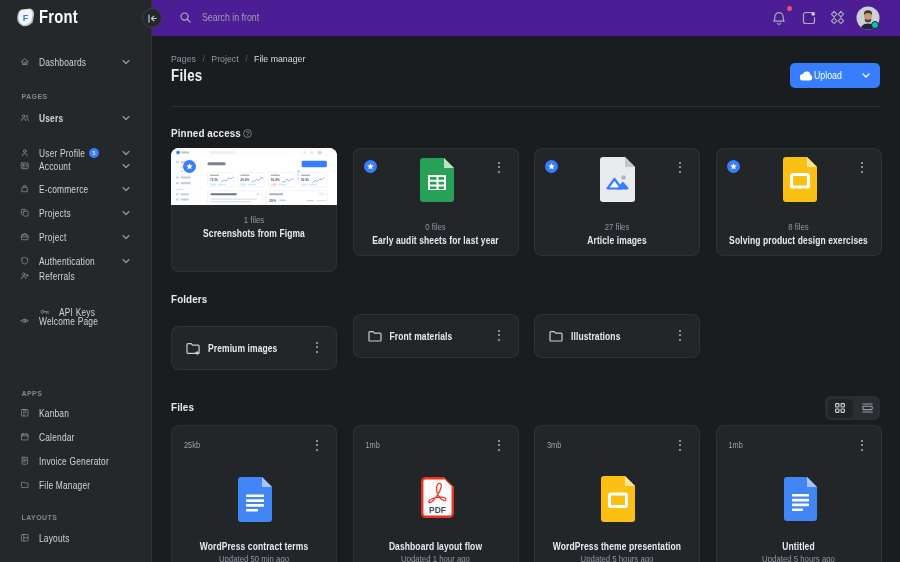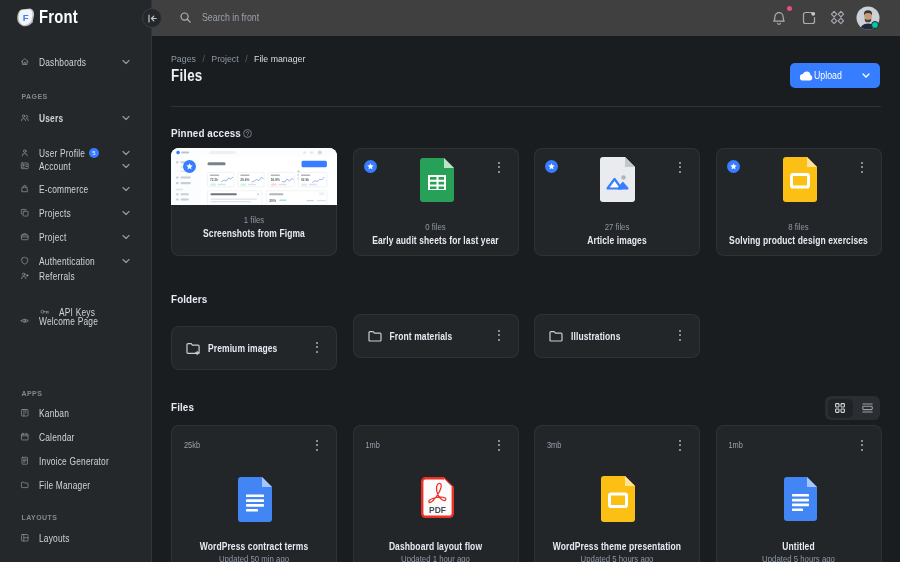--- a/index.html
+++ b/index.html
@@ -1,21 +1,21 @@
 <!DOCTYPE html>
 <html><head>
 <meta charset="utf-8">
 <style>
 * { margin:0; padding:0; box-sizing:border-box; }
 html,body { width:900px; height:562px; overflow:hidden; background:#1a1d20; font-family:"Liberation Sans", sans-serif; }
 #app { position:relative; width:900px; height:562px; }
 .abs { position:absolute; }
 
 
-#header { position:absolute; left:0; top:0; width:900px; height:36px; background:#404040; }
+#header { position:absolute; left:0; top:0; width:900px; height:36px; background:#4c1d95; }
 
 
 #sidebar { position:absolute; left:0; top:0; width:152px; height:562px; background:#25282b; border-right:1px solid #32363a; }
 .navrow { position:absolute; left:0; width:120px; height:24px; }
 .navrow .nicon { position:absolute; left:20px; top:7px; width:9.5px; height:9.5px; }
 .navrow .ntext { position:absolute; left:39px; top:50%; transform:translateY(-50%) scaleY(1.22); transform-origin:left center; font-size:8.4px; color:#d0d4d8; white-space:nowrap; letter-spacing:0.2px; }
 .navrow .nchev { position:absolute; left:122px; top:50%; transform:translateY(-50%); }
 .seclabel { position:absolute; left:21.5px; font-size:7px; font-weight:bold; letter-spacing:0.45px; color:#82898f; transform:scaleY(1.15); transform-origin:left center; }
 
 
@@ -59,21 +59,21 @@
   </div>
   <svg class="abs" style="left:243px; top:128.5px;" width="9" height="9" viewBox="0 0 12 12" fill="none" stroke="#8d99a5" stroke-width="1">
       <circle cx="6" cy="6" r="5.2"></circle>
       <path d="M4.6 4.7 a1.5 1.5 0 1 1 2 1.6 q-0.6 0.25-0.6 1" stroke-linecap="round"></path>
       <circle cx="6" cy="8.9" r="0.5" fill="#8d99a5" stroke="none"></circle>
     </svg>
   <div class="hdr-divider"></div>
 
   <div class="sechead" style="left:171px; top:127px;">Pinned access</div>
 
-  <div class="card" style="left:171px; top:148px; width:166px; height:108px;">
+  <div class="card" style="left:171px; top:148px; width:166px; height:124px;">
 
     <svg style="position:absolute; left:-1px; top:-1px; border-radius:8px 8px 0 0;" width="166" height="57" viewBox="0 0 164 56" preserveAspectRatio="none">
       <rect width="164" height="56" fill="#ffffff"></rect>
       <rect width="164" height="9" fill="#fdfdfd"></rect>
       <circle cx="7" cy="4.5" r="1.8" fill="#377dff"></circle>
       <rect x="10" y="3.5" width="8" height="2" rx="1" fill="#b9c3cd"></rect>
       <rect x="38" y="3" width="26" height="3" rx="1.5" fill="#eef1f4"></rect>
       <circle cx="147" cy="4.5" r="2" fill="#d3d9df"></circle>
       <circle cx="139" cy="4.5" r="1.4" fill="#e3e7eb"></circle>
       <circle cx="132" cy="4.5" r="1.4" fill="#e3e7eb"></circle>

